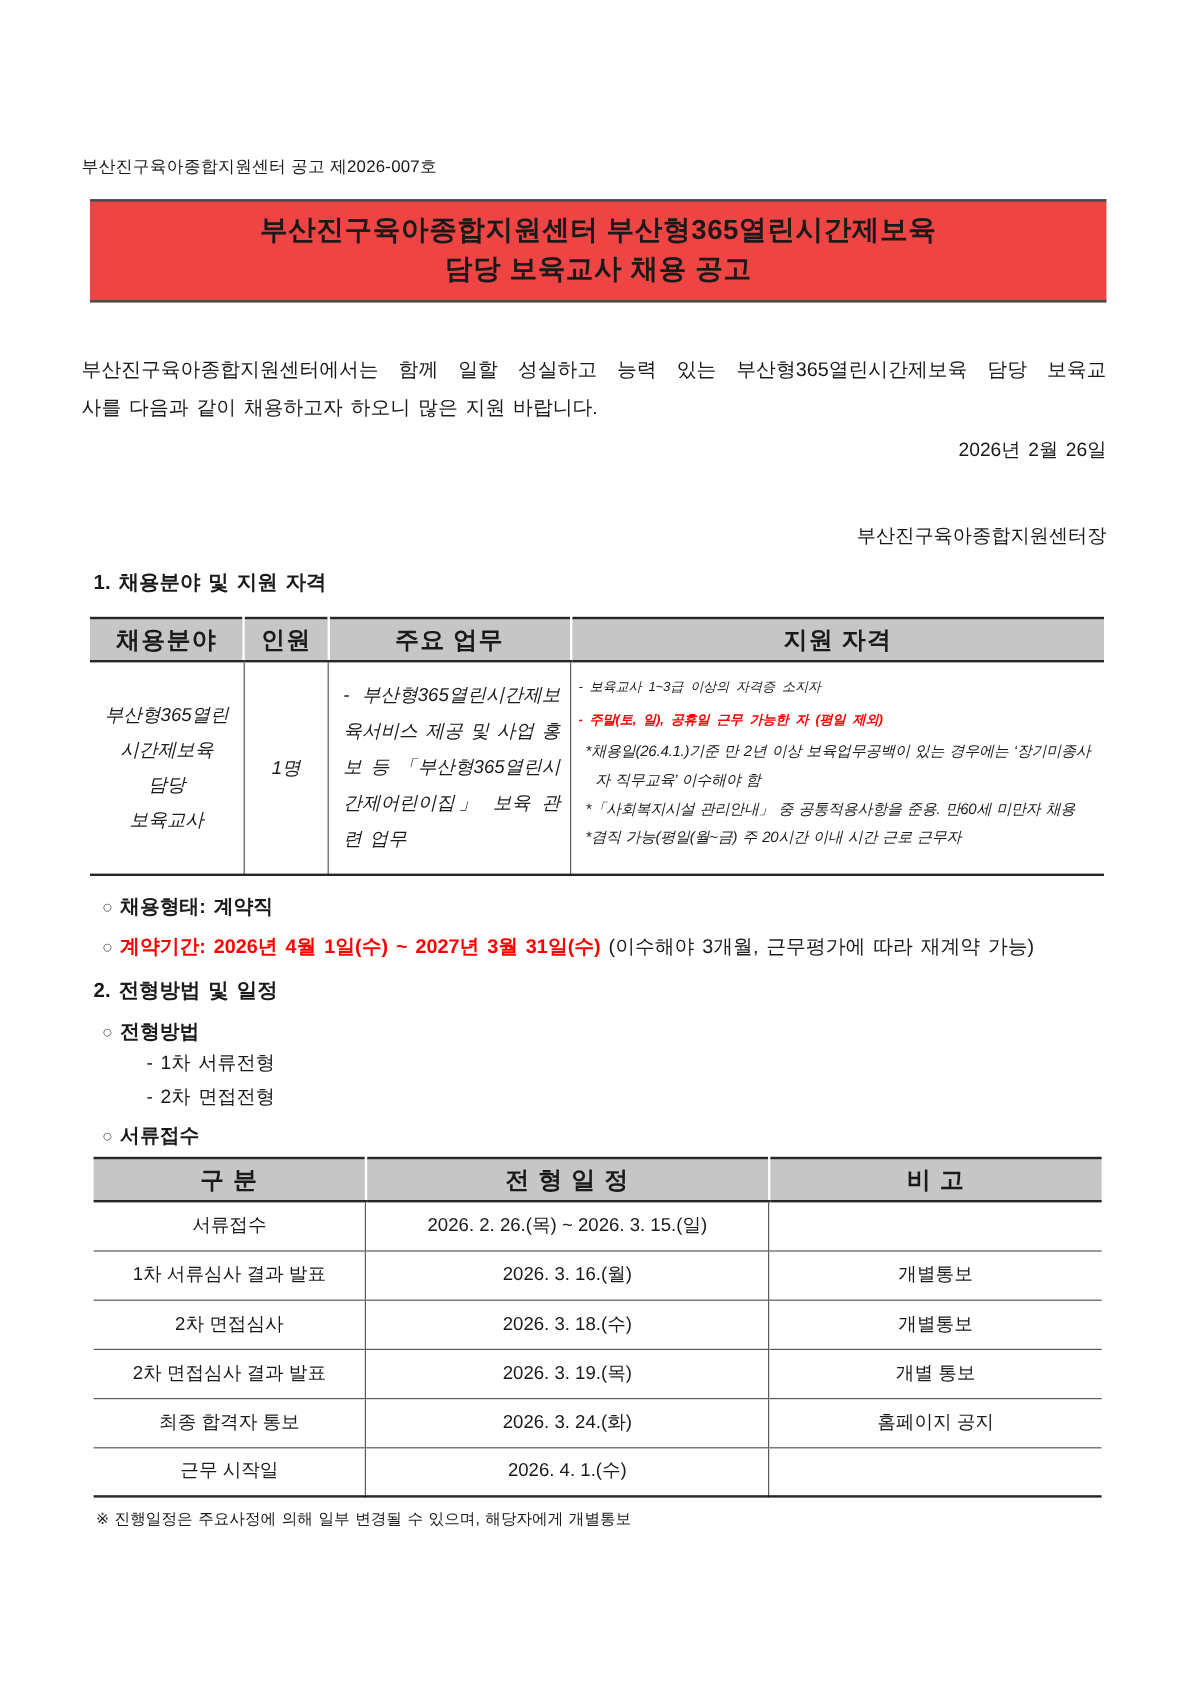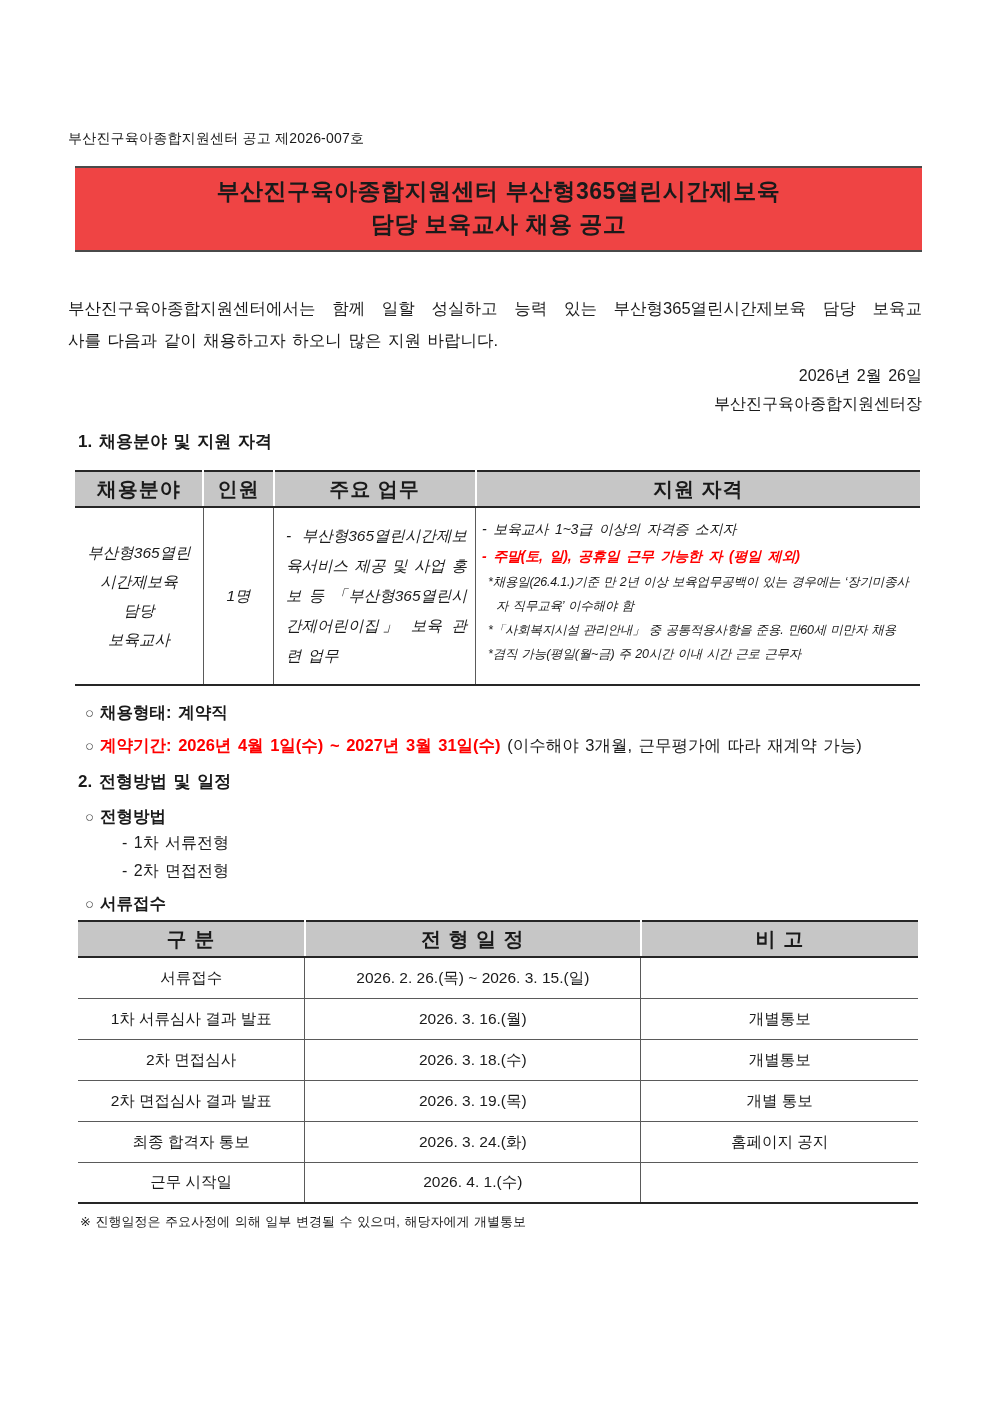--- a/index.html
+++ b/index.html
@@ -44,20 +44,21 @@
   .intro .i-line.stretch {
     text-align: justify;
     text-align-last: justify;
     margin-top: 40px;
   }
   .right-line {
     text-align: right;
     font-size: 16px;
     line-height: 28px;
     word-spacing: 2px;
+    margin-top: 44px;
   }
   .right-line.first { margin-top: 6px; }
   .sec-heading {
     font-size: 17px;
     font-weight: bold;
     line-height: 24px;
     margin: 12px 0 0 10px;
     word-spacing: 2px;
   }
   .sec-heading.s2 { }
@@ -110,21 +111,21 @@
   }
   .td-count { text-align: center; }
   .td-duties {
     text-align: justify;
     padding: 10px 8px 10px 12px;
     line-height: 30px;
     word-spacing: 2px;
   }
   .td-quals { vertical-align: top; padding: 8px 4px 6px 6px; }
   .q-main {
-    font-size: 14px;
+    font-size: 11px;
     line-height: 27px;
     white-space: nowrap;
     letter-spacing: -0.2px;
     word-spacing: 3px;
   }
   .q-red { color: #ff0000; font-weight: bold; }
   .q-note {
     font-size: 12.5px;
     line-height: 24px;
     color: #1a1a1a;

